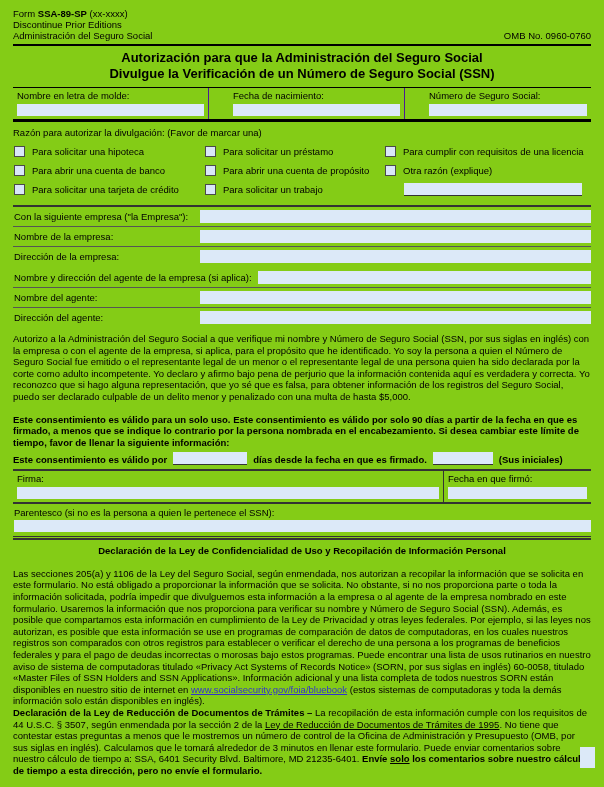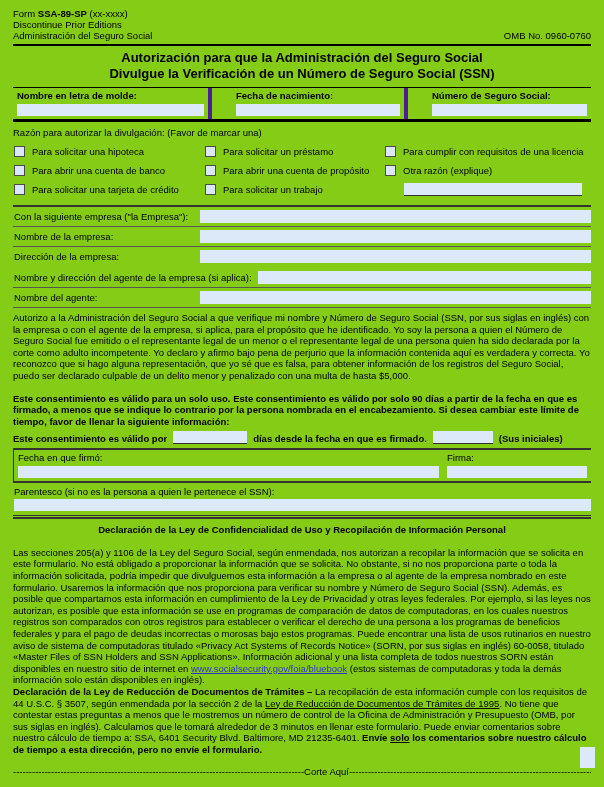--- a/index.html
+++ b/index.html
@@ -11,23 +11,23 @@
   }
   b, .bold { font-weight:bold; }
   .top-header { display:flex; justify-content:space-between; align-items:flex-end; }
   .hline { line-height:11px; }
   .omb { line-height:11px; }
   .rule-heavy { border-top:2px solid #000; margin-top:3px; }
   .title { text-align:center; font-weight:bold; font-size:13px; line-height:16px; margin:4px 0 5px 0; }
 
   
   .id-table { display:grid; grid-template-columns:195px 196px 1fr;
-    border-top:1px solid #000; border-bottom:3px solid #000;font-weight:bold; }
+    border-top:1px solid #000; border-bottom:3px solid #000; }
   .id-cell { padding:2px 4px 3px 4px; }
-  .id-cell + .id-cell { border-left:4px solid #4c1d95;padding-left:24px; }
+  .id-cell + .id-cell { border-left:1px solid #4c1d95;padding-left:24px; }
   .field-bar { height:12px; background:#dce9f8; margin-top:2px; }
 
   
   .reason-heading { margin-top:5px; }
   .reason-grid { display:grid; grid-template-columns:191px 180px 1fr;
     row-gap:7px; margin:8px 0 9px 1px; }
   .chk-item { display:flex; align-items:center; }
   .chk { width:11px; height:11px; background:#d9e7f7; border:1px solid #4a4a4a;
     margin-right:7px; flex:none; }
   .other-input { width:178px; height:13px; background:#dce9f8;
@@ -151,41 +151,45 @@
       <span class="f-input"></span>
     </div>
     <div class="f-row">
       <span class="f-label">Nombre y dirección del agente de la empresa (si aplica):</span>
       <span class="f-input"></span>
     </div>
     <div class="f-row">
       <span class="f-label">Nombre del agente:</span>
       <span class="f-input"></span>
     </div>
+    <div class="f-row thick">
+      <span class="f-label">Dirección del agente:</span>
+      <span class="f-input"></span>
+    </div>
   </div>
 
   <p class="para body-text">Autorizo a la Administración del Seguro Social a que verifique mi nombre y Número de Seguro Social (SSN, por sus siglas en inglés) con la empresa o con el agente de la empresa, si aplica, para el propósito que he identificado. Yo soy la persona a quien el Número de Seguro Social fue emitido o el representante legal de un menor o el representante legal de una persona quien ha sido declarada por la corte como adulto incompetente. Yo declaro y afirmo bajo pena de perjurio que la información contenida aquí es verdadera y correcta. Yo reconozco que si hago alguna representación, que yo sé que es falsa, para obtener información de los registros del Seguro Social, puedo ser declarado culpable de un delito menor y penalizado con una multa de hasta $5,000.</p>
 
   <p class="consent-para body-text">Este consentimiento es válido para un solo uso. Este consentimiento es válido por solo 90 días a partir de la fecha en que es firmado, a menos que se indique lo contrario por la persona nombrada en el encabezamiento. Si desea cambiar este límite de tiempo, favor de llenar la siguiente información:</p>
 
   <div class="consent-line">
     <span>Este consentimiento es válido por</span>
     <span class="blank days"></span>
     <span>días desde la fecha en que es firmado.</span>
     <span class="blank initials"></span>
     <span>(Sus iniciales)</span>
   </div>
 
   <div class="sig-table">
+    <div class="sig-cell">
+      <div>Firma:</div>
+      <div class="field-bar"></div>
+    </div>
     <div class="sig-cell right">
       <div>Fecha en que firmó:</div>
-      <div class="field-bar"></div>
-    </div>
-    <div class="sig-cell">
-      <div>Firma:</div>
       <div class="field-bar"></div>
     </div>
   </div>
   <div class="parentesco">
     <div>Parentesco (si no es la persona a quien le pertenece el SSN):</div>
     <div class="field-bar"></div>
   </div>
   <div class="double-rule"></div>
 
   <div class="section-heading">Declaración de la Ley de Confidencialidad de Uso y Recopilación de Información Personal</div>

